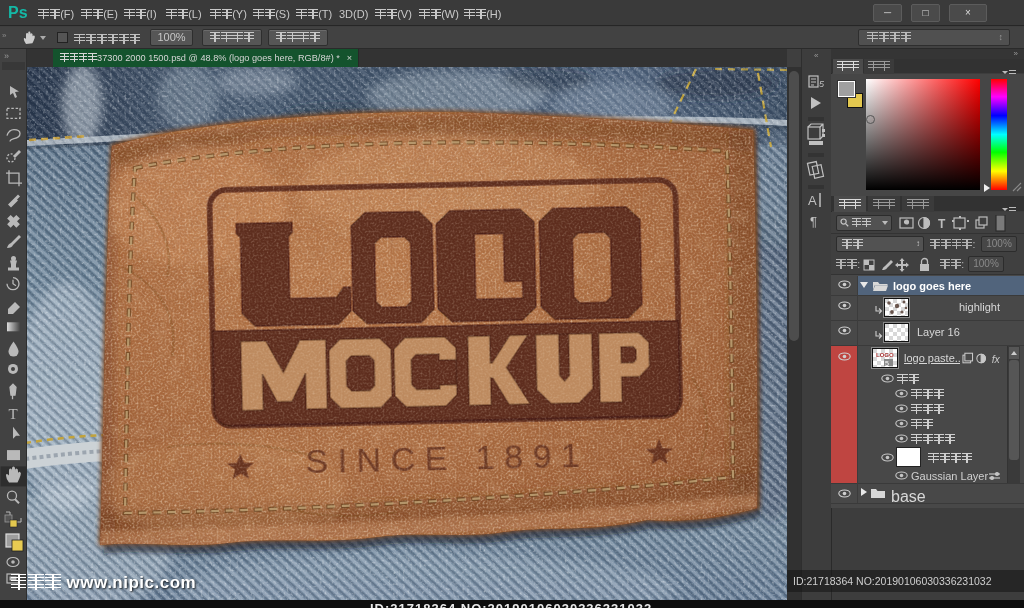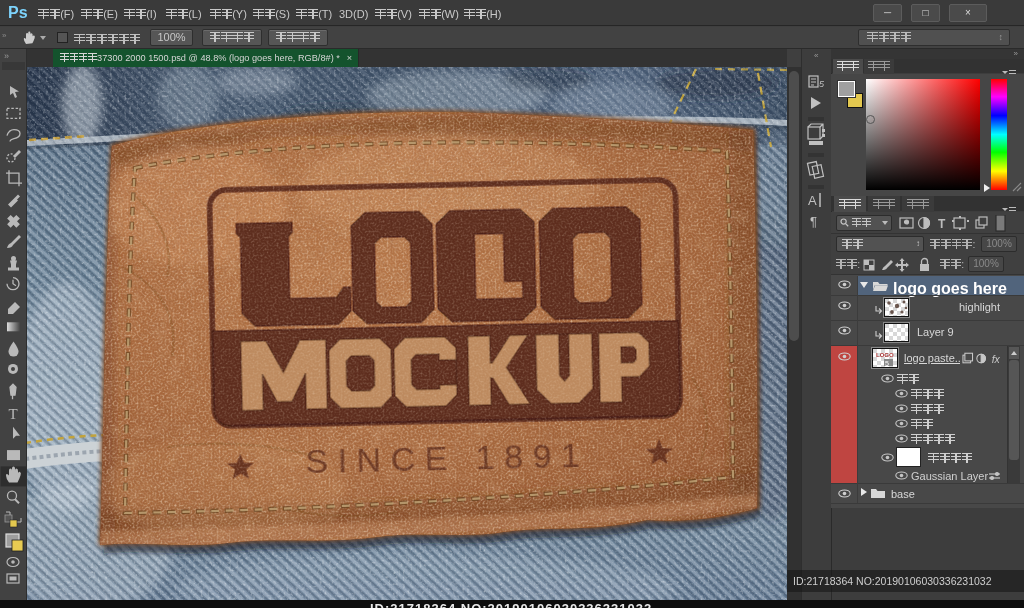--- a/index.html
+++ b/index.html
@@ -1,20 +1,20 @@
 <!DOCTYPE html>
 <html><head><meta charset="utf-8">
 <style>
 html,body{margin:0;padding:0;width:1024px;height:608px;overflow:hidden;background:#3f3f3f;font-family:"Liberation Sans",sans-serif;}
 *{box-sizing:border-box;}
 .abs{position:absolute;}
 #stage{position:relative;width:1024px;height:608px;}
 
 #menubar{left:0;top:0;width:1024px;height:26px;background:#3a3a3a;border-bottom:1px solid #262626;color:#cfcfcf;font-size:12px;}
-#pslogo{left:8px;top:4px;font-size:16px;font-weight:bold;color:#7dd3fc;letter-spacing:0px;}
+#pslogo{left:8px;top:4px;font-size:16px;font-weight:bold;color:#14b8a6;letter-spacing:0px;}
 .menuitem{top:8px;position:absolute;color:#c9c9c9;font-size:11px;}
 #winbtns{right:37px;top:4px;position:absolute;display:flex;gap:9px;}
 .wbtn{width:29px;height:18px;background:#4a4a4a;border:1px solid #5c5c5c;border-radius:2px;color:#ddd;font-size:10px;text-align:center;line-height:16px;}
 
 #optbar{left:0;top:27px;width:1024px;height:22px;background:#424242;border-bottom:1px solid #2a2a2a;}
 .optbtn{top:29px;position:absolute;height:17px;background:#565656;border:1px solid #2e2e2e;border-radius:2px;color:#c8c8c8;font-size:11px;text-align:center;line-height:15px;box-shadow:inset 0 1px 0 #6a6a6a;}
 #basicf{right:14px;top:29px;position:absolute;width:152px;height:17px;background:#505050;border:1px solid #2e2e2e;border-radius:2px;color:#bbb;font-size:11px;line-height:15px;padding-left:8px;}
 
 #tabbar{left:27px;top:49px;width:760px;height:18px;background:#333333;}
 #doctab{left:26px;top:0;width:306px;height:18px;background:#14532d;border-right:1px solid #282828;color:#d6d6d6;font-size:9.2px;line-height:18px;padding-left:7px;white-space:nowrap;overflow:hidden;position:absolute;padding-right:18px;}
@@ -353,21 +353,21 @@
 <div class="abs" style="left:857px;top:276px;width:167px;height:19px;background:#51647c;"></div>
 <svg class="abs" style="left:838px;top:280px" width="13" height="9" viewBox="0 0 13 9">
       <ellipse cx="6.5" cy="4.5" rx="5.7" ry="3.5" fill="none" stroke="#cfcfcf" stroke-width="1.1"></ellipse>
       <circle cx="6.5" cy="4.5" r="1.8" fill="#cfcfcf"></circle>
     </svg>
 <div class="abs" style="left:860px;top:282px;width:0;height:0;border-left:4.5px solid transparent;border-right:4.5px solid transparent;border-top:6px solid #e8e8e8;"></div>
 <svg class="abs" style="left:872px;top:279px" width="17" height="13" viewBox="0 0 17 13">
       <path d="M1,3 h5 l1.5,2 h8 v1.5 h-13 l-1.5,5 z" fill="#d8d8d8"></path>
       <path d="M1,12 l2,-5.5 h13 l-2,5.5 z" fill="#d8d8d8"></path>
     </svg>
-<div class="abs" style="left:893px;top:280px;color:#fff;font-size:16px;font-weight:bold;">logo goes here</div>
+<div class="abs" style="left:893px;top:280px;color:#fff;font-size:11px;font-weight:bold;">logo goes here</div>
 <div class="abs" style="left:831px;top:295px;width:193px;height:1px;background:#3a3a3a;"></div>
 <svg class="abs" style="left:838px;top:301px" width="13" height="9" viewBox="0 0 13 9">
       <ellipse cx="6.5" cy="4.5" rx="5.7" ry="3.5" fill="none" stroke="#cfcfcf" stroke-width="1.1"></ellipse>
       <circle cx="6.5" cy="4.5" r="1.8" fill="#cfcfcf"></circle>
     </svg>
 <div class="abs" style="left:875px;top:301px;"><svg width="9" height="9" viewBox="0 0 9 9">
         <path d="M1,0 v5 h5 M4,2.5 l2.5,2.5 L4,7.5" stroke="#ccc" stroke-width="1.1" fill="none"></path>
       </svg></div>
 <div class="abs thumb" style="left:884px;top:298px;width:25px;height:19px;"></div>
 <svg class="abs" style="left:884px;top:298px" width="25" height="19">
@@ -383,21 +383,21 @@
 <div class="abs" style="left:917px;top:301px;color:#d8d8d8;font-size:11px;padding-left:42px;">highlight</div>
 <div class="abs" style="left:831px;top:320px;width:193px;height:1px;background:#3a3a3a;"></div>
 <svg class="abs" style="left:838px;top:326px" width="13" height="9" viewBox="0 0 13 9">
       <ellipse cx="6.5" cy="4.5" rx="5.7" ry="3.5" fill="none" stroke="#cfcfcf" stroke-width="1.1"></ellipse>
       <circle cx="6.5" cy="4.5" r="1.8" fill="#cfcfcf"></circle>
     </svg>
 <div class="abs" style="left:875px;top:326px;"><svg width="9" height="9" viewBox="0 0 9 9">
         <path d="M1,0 v5 h5 M4,2.5 l2.5,2.5 L4,7.5" stroke="#ccc" stroke-width="1.1" fill="none"></path>
       </svg></div>
 <div class="abs thumb" style="left:884px;top:323px;width:25px;height:19px;"></div>
-<div class="abs" style="left:917px;top:326px;color:#d8d8d8;font-size:11px;">Layer 9</div>
+<div class="abs" style="left:917px;top:326px;color:#d8d8d8;font-size:11px;">Layer 16</div>
 <div class="abs" style="left:831px;top:345px;width:193px;height:1px;background:#3a3a3a;"></div>
 <div class="abs" style="left:831px;top:346px;width:26px;height:137px;background:#bf4541;"></div>
 <svg class="abs" style="left:838px;top:352px" width="13" height="9" viewBox="0 0 13 9">
       <ellipse cx="6.5" cy="4.5" rx="5.7" ry="3.5" fill="none" stroke="#cfcfcf" stroke-width="1.1"></ellipse>
       <circle cx="6.5" cy="4.5" r="1.8" fill="#cfcfcf"></circle>
     </svg>
 <div class="abs thumb" style="left:872px;top:348px;width:26px;height:20px;"></div>
 <svg class="abs" style="left:872px;top:348px" width="26" height="20">
       <text x="4" y="9" font-size="6" fill="#a33" font-weight="bold">LOGO</text>
       <rect x="12" y="11" width="9" height="7" fill="#888"></rect>
@@ -459,26 +459,27 @@
     </svg>
 <div class="abs" style="left:831px;top:483px;width:193px;height:1px;background:#3a3a3a;"></div>
 <svg class="abs" style="left:838px;top:489px" width="13" height="9" viewBox="0 0 13 9">
       <ellipse cx="6.5" cy="4.5" rx="5.7" ry="3.5" fill="none" stroke="#cfcfcf" stroke-width="1.1"></ellipse>
       <circle cx="6.5" cy="4.5" r="1.8" fill="#cfcfcf"></circle>
     </svg>
 <div class="abs" style="left:861px;top:488px;width:0;height:0;border-top:4.5px solid transparent;border-bottom:4.5px solid transparent;border-left:6px solid #e8e8e8;"></div>
 <svg class="abs" style="left:870px;top:487px" width="16" height="12" viewBox="0 0 16 12">
       <path d="M1,2 h5 l1.5,2 h7.5 v7 h-14 z" fill="#d8d8d8"></path>
     </svg>
-<div class="abs" style="left:891px;top:488px;color:#d8d8d8;font-size:11px;text-align:right;">base</div>
+<div class="abs" style="left:891px;top:488px;color:#d8d8d8;font-size:16px;text-align:right;">base</div>
 <div class="abs" style="left:831px;top:503px;width:193px;height:1px;background:#3a3a3a;"></div>
 <div class="abs" style="left:857px;top:276px;width:1px;height:227px;background:#3c3c3c;"></div>
 <div class="abs" style="left:1007px;top:346px;width:13px;height:137px;background:#3a3a3a;border-left:1px solid #333;"></div>
 <div class="abs" style="left:1009px;top:347px;width:10px;height:12px;background:#565656;text-align:center;">
       <div style="margin:4px auto 0;width:0;height:0;border-left:3px solid transparent;border-right:3px solid transparent;border-bottom:4px solid #ccc;"></div>
     </div>
 <div class="abs" style="left:1009px;top:360px;width:10px;height:100px;background:#565656;border-radius:3px;"></div>
 
   <div class="abs" id="idbar">ID:21718364 NO:20190106030336231032</div>
+  <div class="abs" id="nipic"><i class="hz"></i><i class="hz"></i><i class="hz"></i> www.nipic.com</div>
   <div class="abs" id="bottombar">
       <div style="position:absolute;left:370px;top:1px;width:430px;height:7px;overflow:hidden;color:#e8e8e8;font-size:13px;font-weight:bold;letter-spacing:1px;">ID:21718364 NO:20190106030336231032</div>
     </div>
 </div>
 
 </body></html>

